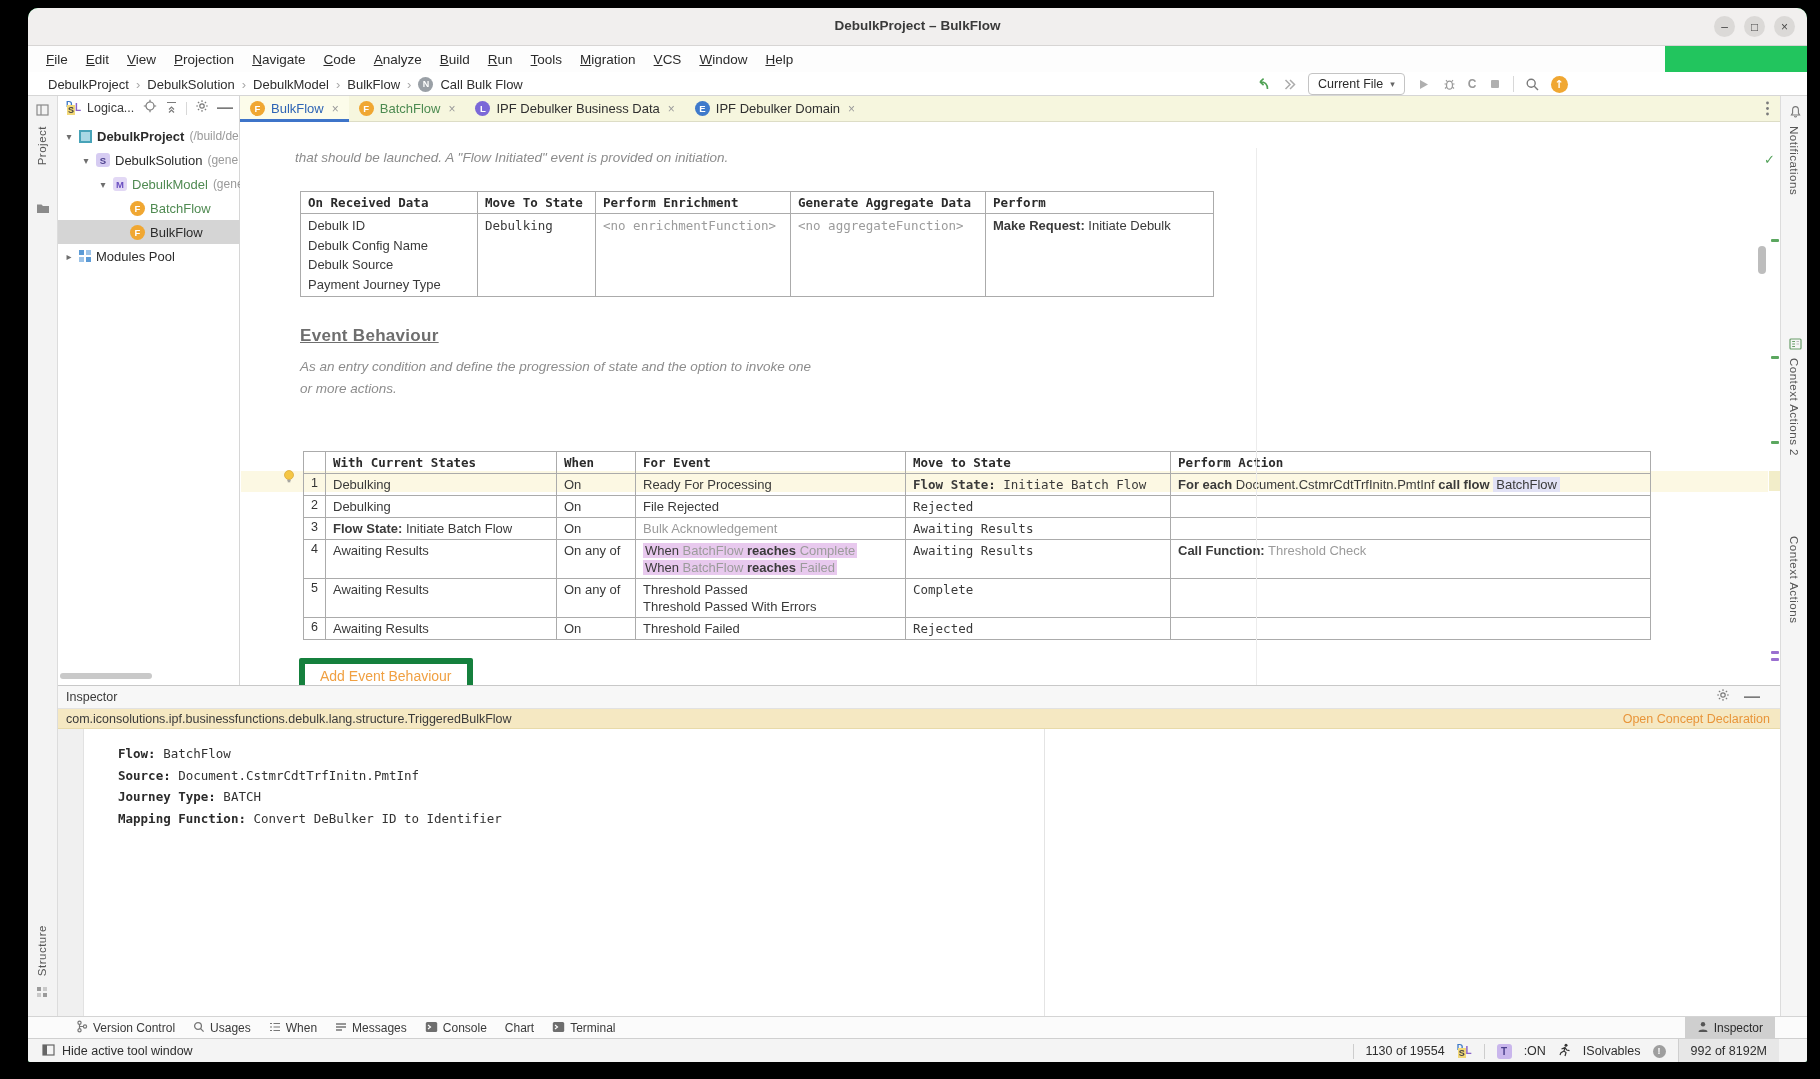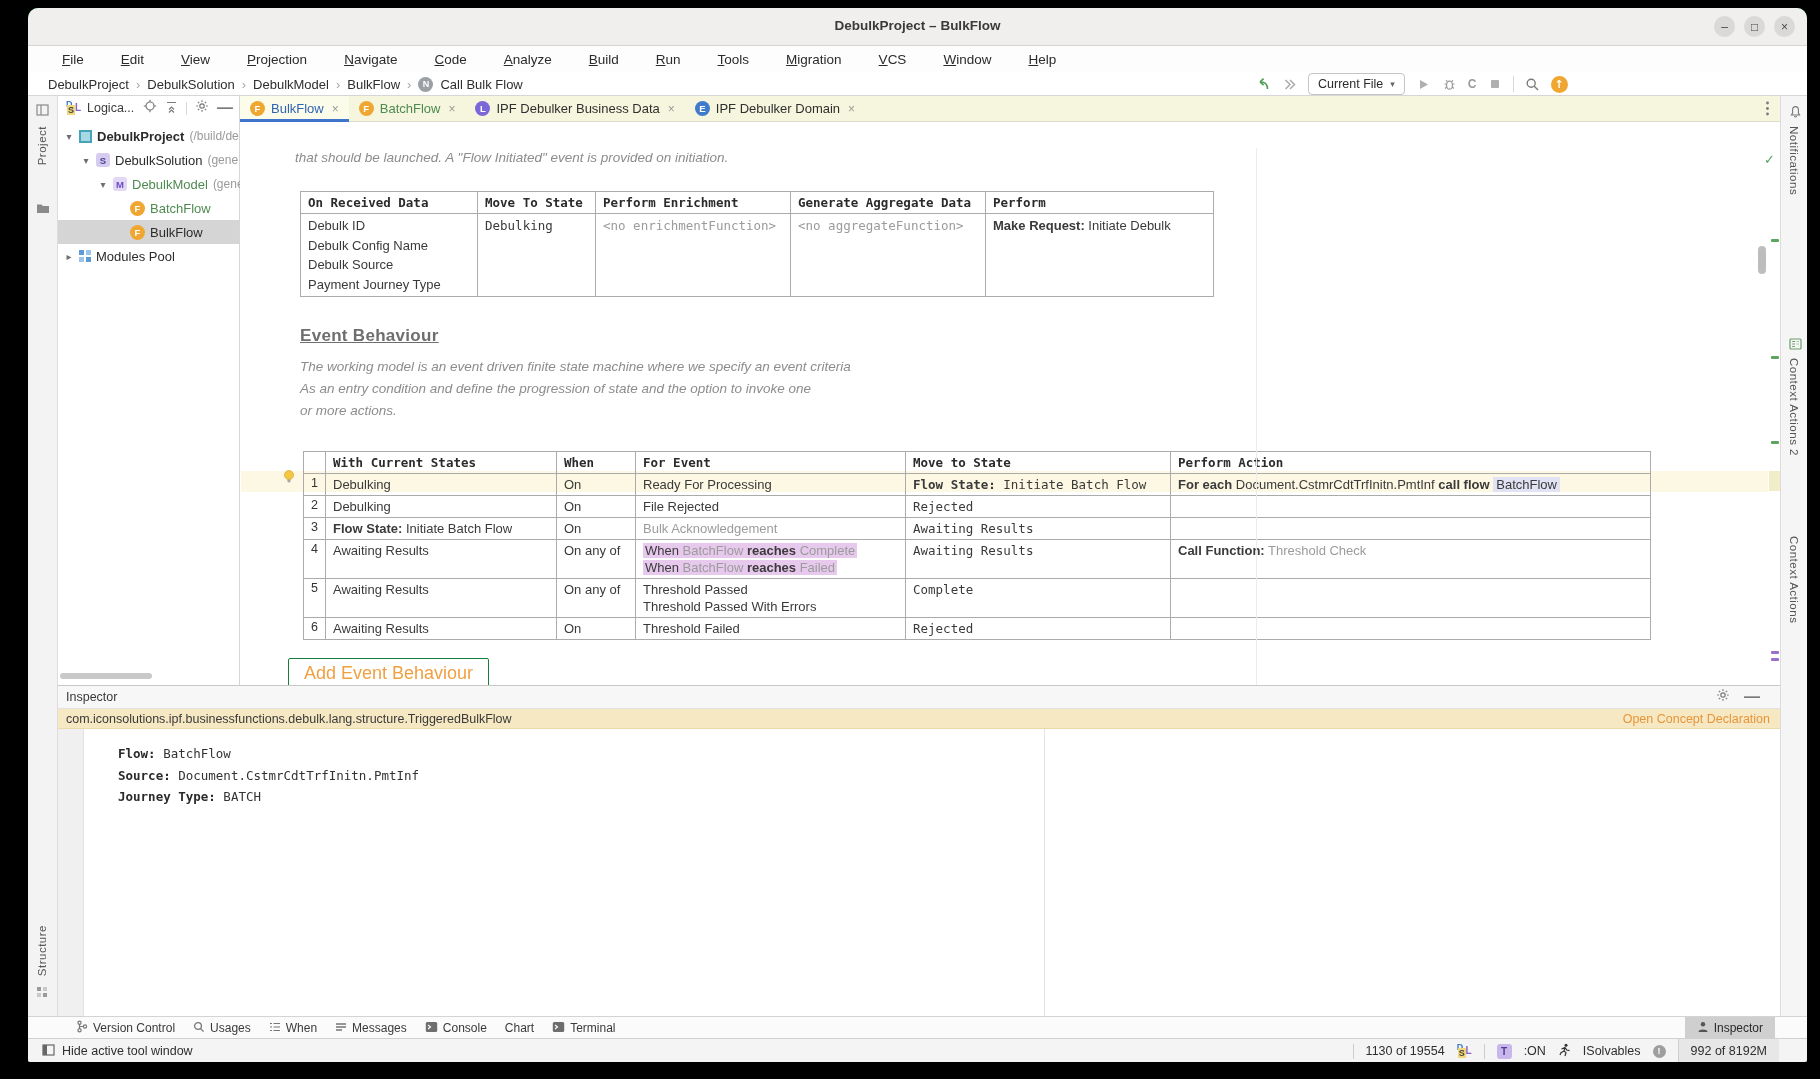--- a/index.html
+++ b/index.html
@@ -9,22 +9,22 @@
             font-family:"Liberation Sans",sans-serif; }
 
   
   .titlebar { position:absolute; left:0; top:0; width:1779px; height:38px; background:#F1EFEE; border-bottom:1px solid #D7D5D4; }
   .title { position:absolute; left:0; right:0; top:10px; text-align:center; font-size:13.5px; font-weight:bold; color:#3A3A3A; }
   .win-controls { position:absolute; right:12px; top:8px; display:flex; gap:9px; }
   .wc { width:21px; height:21px; border-radius:50%; background:#DBD9D7; color:#4a4a4a;
         font-size:12px; display:flex; align-items:center; justify-content:center; cursor:default; }
 
   
-  .menubar { position:absolute; left:0; top:38px; width:1779px; height:26px; background:#FDFDFD;
-             display:flex; align-items:center; padding-left:34px; gap:37px; }
+  .menubar { position:absolute; left:0; top:38px; width:1637px; height:26px; background:#FDFDFD;
+             display:flex; align-items:center; padding-left:18px; gap:18px; }
   .menu-item { font-size:13.5px; color:#2B2B2B; display:inline-block; }
   .menu-item::first-letter { text-decoration:underline; }
 
   
   .crumbrow { position:absolute; left:0; top:64px; width:1779px; height:24px; background:#FFF; border-bottom:1px solid #D6D6D6; }
   .crumbs { position:absolute; left:20px; top:0; height:24px; display:flex; align-items:center; gap:7px; font-size:13px; color:#2E2E2E; }
   .crumb-sep { color:#A8A8A8; font-size:13px; }
   .bc-badge { width:15px; height:15px; border-radius:50%; background:#9AA0A6; color:#fff; font-size:9px; font-weight:bold;
               display:inline-flex; align-items:center; justify-content:center; }
   .toolbar { position:absolute; left:1227px; top:0; height:24px; display:flex; align-items:center; gap:11px; }
@@ -100,22 +100,22 @@
   #table2 { left:63px; top:329px; }
   #table1 .cl { line-height:19.5px; }
   #table2 .cl { line-height:17px; min-height:17px; }
   td.numcell { text-align:center; font-size:12.5px; color:#333; padding:2px 2px; }
   .sb { font-weight:bold; }
   .sm { font-family:"DejaVu Sans Mono",monospace; font-size:12.5px; }
   .sg { color:#9B9B9B; }
   .hl-pur { background:#E8C9EE; padding:0 2px; }
   .hl-lav { background:#E2E2F5; padding:0 3px; }
 
-  .add-btn { position:absolute; left:48px; top:536px; border:1px solid #15803d; border-radius:2px; background:#FFF;
-             color:#F0A042; font-size:18px; padding:4px 15px; font-family:"Liberation Sans",sans-serif; }
+  .add-btn { position:absolute; left:59px; top:536px; border:6px solid #15803d; border-radius:2px; background:#FFF;
+             color:#F0A042; font-size:14px; padding:4px 15px; font-family:"Liberation Sans",sans-serif; }
 
   .scroll-thumb { position:absolute; left:1518px; top:124px; width:8px; height:28px; background:#BDBDBD; border-radius:4px; }
   .mark { position:absolute; left:1531px; width:8px; height:3px; border-radius:1px; }
   .mark.green { background:#5BA75F; }
   .mark.purple { background:#9A6FD0; }
   .mark-band { position:absolute; left:1529px; top:349px; width:11px; height:20px; background:#F2EDC9; }
   .ed-check { position:absolute; left:1524px; top:30px; color:#53A25A; font-size:13px; font-family:"DejaVu Sans",sans-serif; }
 
   
   .inspector { position:absolute; left:30px; top:677px; width:1722px; height:331px; background:#FFF; border-top:1px solid #C8C8C8; }
@@ -416,21 +416,20 @@
                 </td>
                 <td>
                   <div class="cl"><span class="sb">Make Request:</span><span class=""> Initiate Debulk</span></div>
                 </td>
               </tr>
             </tbody>
           </table>
         </div>
       <div class="doc-heading">Event Behaviour</div>
       <div class="doc-para" id="doc-para">
-          <div>The working model is an event driven finite state machine where we specify an event criteria</div>
           <div>As an entry condition and define the progression of state and the option to invoke one</div>
           <div>or more actions.</div>
         </div>
       <span class="bulb">
         <svg width="14" height="15" viewBox="0 0 14 15">
             <circle cx="7" cy="6" r="4.5" fill="#F5C644" stroke="#D9A93C" stroke-width="0.8"></circle>
             <path d="M5.3 11.2 H8.7 M5.7 12.8 H8.3" stroke="#8A8A8A" stroke-width="1.1"></path>
           </svg>
       </span>
       <div id="table2-host">
@@ -588,20 +587,21 @@
     <div class="insp-bar">
       <span class="insp-fqcn">com.iconsolutions.ipf.businessfunctions.debulk.lang.structure.TriggeredBulkFlow</span>
       <span class="insp-link">Open Concept Declaration</span>
     </div>
     <div class="insp-content">
       <div class="insp-gutter"></div>
       <div class="insp-fields" id="insp-fields">
           <div class="insp-line"><span class="insp-k">Flow:</span><span class="insp-v"> BatchFlow</span></div>
           <div class="insp-line"><span class="insp-k">Source:</span><span class="insp-v"> Document.CstmrCdtTrfInitn.PmtInf</span></div>
           <div class="insp-line"><span class="insp-k">Journey Type:</span><span class="insp-v"> BATCH</span></div>
+          <div class="insp-line"><span class="insp-k">Mapping Function:</span><span class="insp-v"> Convert DeBulker ID to Identifier</span></div>
         </div>
       <div class="insp-vline"></div>
     </div>
   </div>
 
   <div class="twbar">
     <div class="tw-items" id="tw-items">
         <span class="tw-item">
           <span><svg width="12" height="13" viewBox="0 0 12 13">
               <circle cx="3.5" cy="2.8" r="1.6" fill="none" stroke="#777" stroke-width="1.2"></circle>

